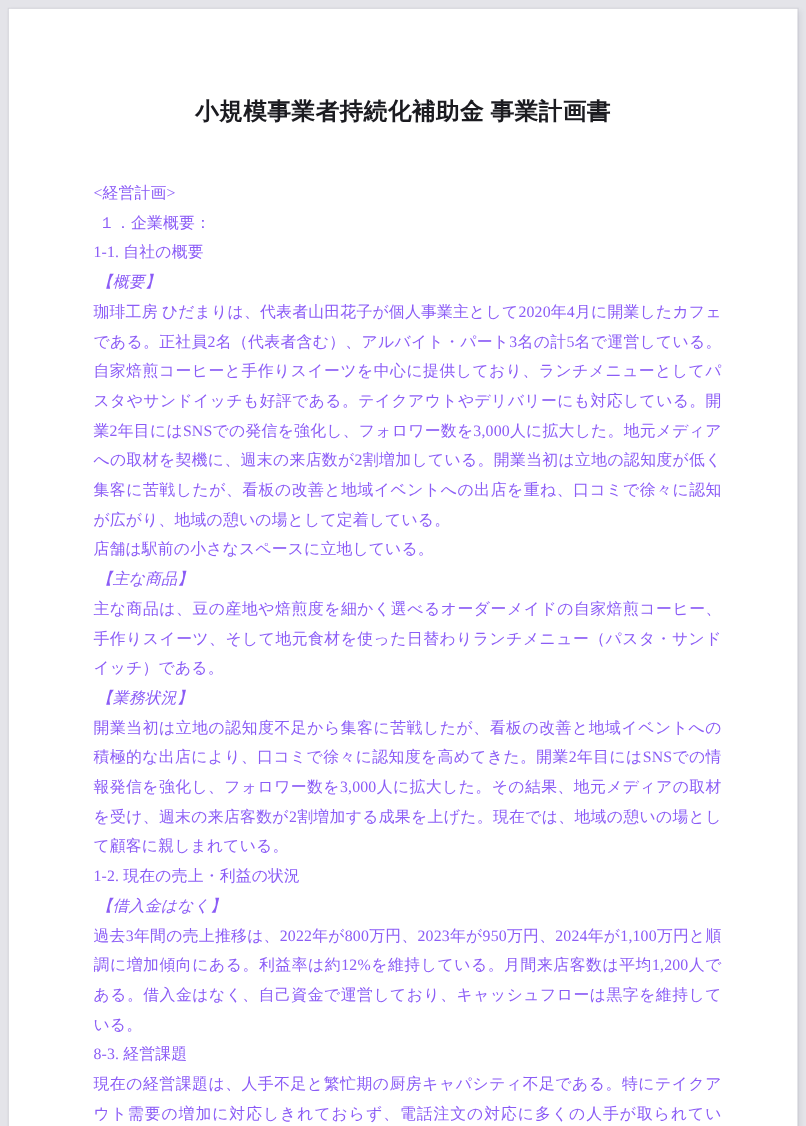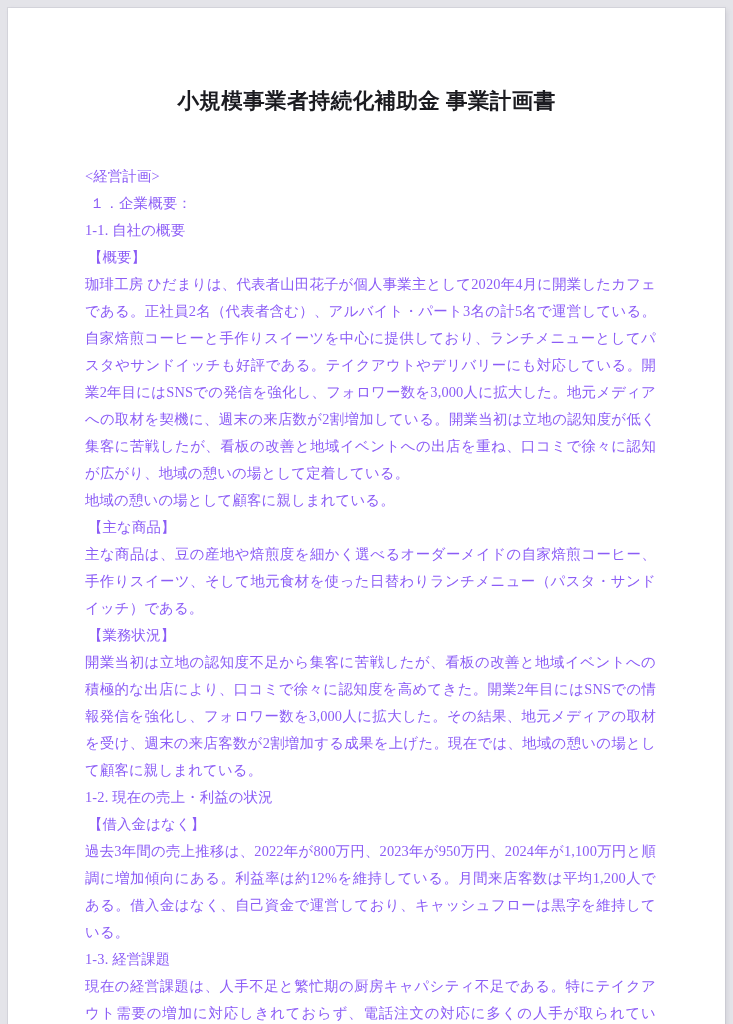--- a/index.html
+++ b/index.html
@@ -63,20 +63,21 @@
     margin: 0;
   }
 
   .para {
     text-align: justify;
     text-justify: inter-character;
   }
 
   .heading-bracket {
     padding-left: 3px;
+    font-style: italic;
   }
 
   .heading-num {
     padding-left: 5px;
   }
 
   
   .line:empty { display: none; }
 </style>
 </head>
@@ -93,35 +94,35 @@
 
       <p class="line heading-num">１．企業概要：</p>
 
       <p class="line">1-1. 自社の概要</p>
 
       <p class="line heading-bracket">【概要】</p>
 
       <p class="para">珈琲工房 ひだまりは、代表者山田花子が個人事業主として2020年4月に開業したカフェである。正社員2名（代表者含む）、アルバイト・パート3名の計5名で運営している。自家焙煎コーヒーと手作りスイーツを中心に提供しており、ランチメニューとしてパスタやサンドイッチも好評である。テイクアウトやデリバリーにも対応している。開業2年目にはSNSでの発信を強化し、フォロワー数を3,000人に拡大した。地元メディアへの取材を契機に、週末の来店数が2割増加している。開業当初は立地の認知度が低く集客に苦戦したが、看板の改善と地域イベントへの出店を重ね、口コミで徐々に認知が広がり、地域の憩いの場として定着している。</p>
 
 
-      <p class="para">地域の憩いの場として顧客に親しまれている。</p>
+      <p class="para">店舗は駅前の小さなスペースに立地している。</p>
 
       <p class="line heading-bracket">【主な商品】</p>
 
       <p class="para">主な商品は、豆の産地や焙煎度を細かく選べるオーダーメイドの自家焙煎コーヒー、手作りスイーツ、そして地元食材を使った日替わりランチメニュー（パスタ・サンドイッチ）である。</p>
 
       <p class="line heading-bracket">【業務状況】</p>
 
       <p class="para">開業当初は立地の認知度不足から集客に苦戦したが、看板の改善と地域イベントへの積極的な出店により、口コミで徐々に認知度を高めてきた。開業2年目にはSNSでの情報発信を強化し、フォロワー数を3,000人に拡大した。その結果、地元メディアの取材を受け、週末の来店客数が2割増加する成果を上げた。現在では、地域の憩いの場として顧客に親しまれている。</p>
 
       <p class="line">1-2. 現在の売上・利益の状況</p>
 
       <p class="line heading-bracket">【借入金はなく】</p>
 
       <p class="para">過去3年間の売上推移は、2022年が800万円、2023年が950万円、2024年が1,100万円と順調に増加傾向にある。利益率は約12%を維持している。月間来店客数は平均1,200人である。借入金はなく、自己資金で運営しており、キャッシュフローは黒字を維持している。</p>
 
-      <p class="line">1-3. 経営課題</p>
+      <p class="line">8-3. 経営課題</p>
 
       <p class="para">現在の経営課題は、人手不足と繁忙期の厨房キャパシティ不足である。特にテイクアウト需要の増加に対応しきれておらず、電話注文の対応に多くの人手が取られている。これにより予約の取りこぼしが発生している。顧客側からは、注文の待ち時間の長さ、予約の手間、混雑時の会計待ちといった不便さが課題として認識されている。また、テイクアウト用の包装</p>
 
     </div>
   </div>
 </div>
 
 </body></html>

